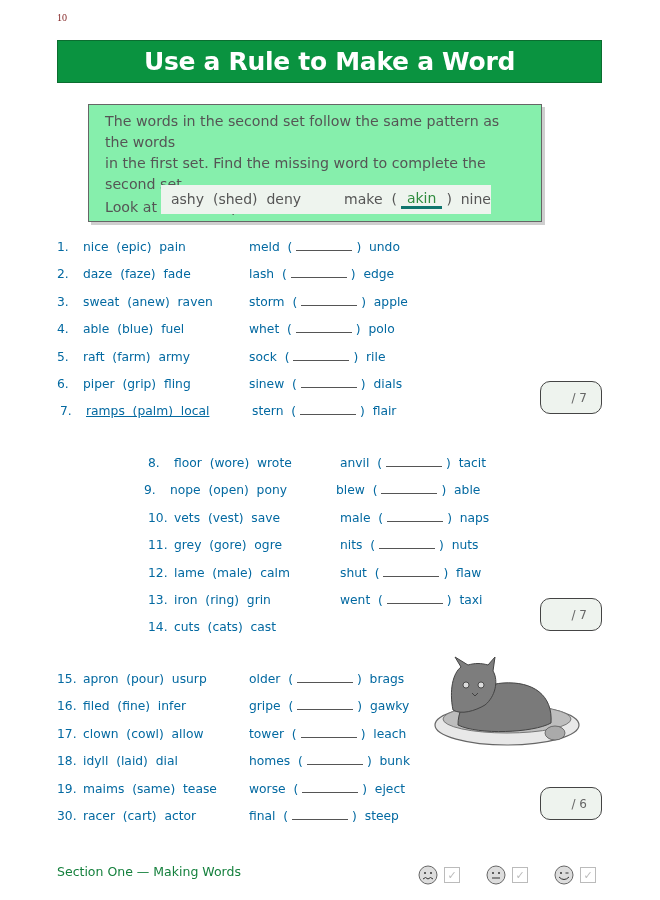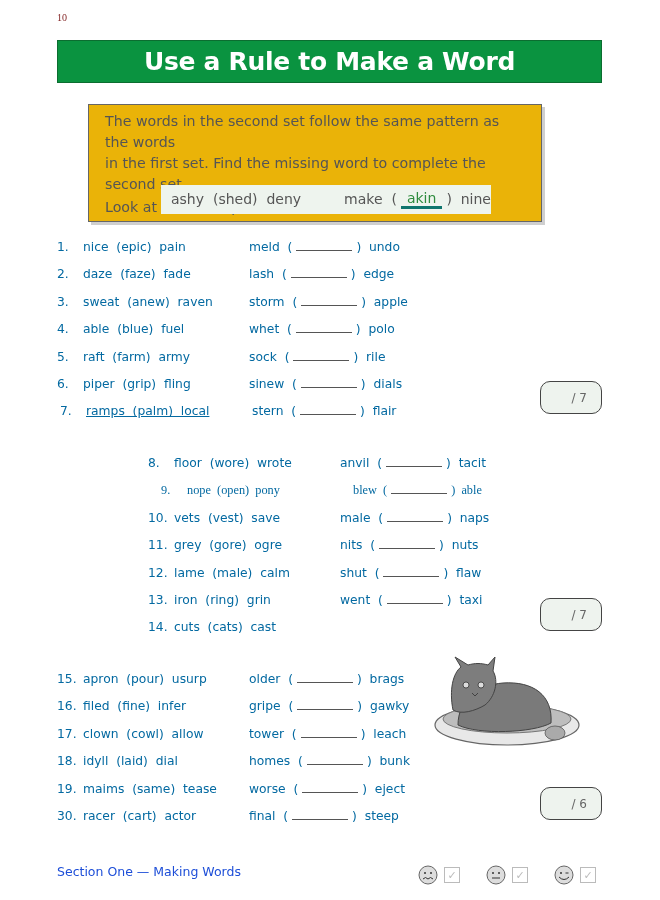--- a/index.html
+++ b/index.html
@@ -10,21 +10,21 @@
   .page-number { position: absolute; left: 57px; top: 12px; font-size: 10px; color: #7f1d1d; font-family: Liberation Serif, serif; }
   .title-bar {
     position: absolute; left: 57px; top: 40px; width: 545px; height: 43px;
     background: #0a9340; border: 1px solid #0b6d30; box-sizing: border-box;
     color: #fff; font-weight: bold; font-size: 25px;
     display: flex; align-items: center; justify-content: center;
     font-family: "DejaVu Sans", sans-serif; letter-spacing: -0.3px;
   }
   .instr-box {
     position: absolute; left: 88px; top: 104px; width: 454px; height: 118px;
-    border: 1px solid #666; box-sizing: border-box; background: #eab308;
+    border: 1px solid #666; box-sizing: border-box; background: #86efac;
     box-shadow: 3px 3px 0 #cfcfcf;
     padding: 6px 16px; font-size: 14.2px; line-height: 21px; color: #555;
   }
   .instr-box p { margin: 0; }
   .instr-box .look { margin-top: 2px; }
   .example-strip {
     position: absolute; left: 72px; top: 80px; width: 330px; height: 29px;
     background: #eef4ee; display: flex; align-items: center;
     font-size: 14px; color: #555;
   }
@@ -35,21 +35,21 @@
   }
   .q { position: absolute; font-size: 12.3px; color: #0369a1; height: 20px; line-height: 20px; white-space: nowrap; }
   .q .num { display: inline-block; width: 26px; }
   .q .set2 { position: absolute; top: 0; }
   .blank { display: inline-block; width: 56px; border-bottom: 1px solid #555; height: 11px; margin: 0 4px; vertical-align: baseline; }
   .score {
     position: absolute; width: 62px; height: 33px; border: 1.5px solid #444;
     border-radius: 10px; background: #eef3ee; box-sizing: border-box;
     font-size: 12px; color: #666; display: flex; align-items: center; justify-content: flex-end; padding-right: 14px;
   }
-  .footer-text { position: absolute; left: 57px; top: 864px; font-size: 12.5px; color: #1d4ed8; }
+  .footer-text { position: absolute; left: 57px; top: 864px; font-size: 12.5px; color: #15803d; }
   .face-group { position: absolute; top: 865px; display: flex; align-items: center; gap: 6px; }
   .face { width: 20px; height: 20px; }
   .check { width: 16px; height: 16px; border: 1px solid #bbb; box-sizing: border-box; display:flex; align-items:center; justify-content:center; color:#bbb; font-size: 11px; }
   .cat { position: absolute; left: 433px; top: 655px; width: 148px; height: 100px; }
 </style>
 </head>
 <body>
 
 <div class="page-number">10</div>
 
@@ -69,21 +69,21 @@
 
 <div id="q-container">
     <div class="q" style="left: 57px; top: 237px; width: 360px;"><span class="num">1.</span><span style="white-space:pre">nice  (epic)  pain</span><span class="set2" style="left:192px"><span style="white-space:pre">meld  (</span><span class="blank"></span><span style="white-space:pre">)  undo</span></span></div>
     <div class="q" style="left: 57px; top: 264.4px; width: 360px;"><span class="num">2.</span><span style="white-space:pre">daze  (faze)  fade</span><span class="set2" style="left:192px"><span style="white-space:pre">lash  (</span><span class="blank"></span><span style="white-space:pre">)  edge</span></span></div>
     <div class="q" style="left: 57px; top: 291.8px; width: 360px;"><span class="num">3.</span><span style="white-space:pre">sweat  (anew)  raven</span><span class="set2" style="left:192px"><span style="white-space:pre">storm  (</span><span class="blank"></span><span style="white-space:pre">)  apple</span></span></div>
     <div class="q" style="left: 57px; top: 319.2px; width: 360px;"><span class="num">4.</span><span style="white-space:pre">able  (blue)  fuel</span><span class="set2" style="left:192px"><span style="white-space:pre">whet  (</span><span class="blank"></span><span style="white-space:pre">)  polo</span></span></div>
     <div class="q" style="left: 57px; top: 346.6px; width: 360px;"><span class="num">5.</span><span style="white-space:pre">raft  (farm)  army</span><span class="set2" style="left:192px"><span style="white-space:pre">sock  (</span><span class="blank"></span><span style="white-space:pre">)  rile</span></span></div>
     <div class="q" style="left: 57px; top: 374px; width: 360px;"><span class="num">6.</span><span style="white-space:pre">piper  (grip)  fling</span><span class="set2" style="left:192px"><span style="white-space:pre">sinew  (</span><span class="blank"></span><span style="white-space:pre">)  dials</span></span></div>
     <div class="q" style="left: 60px; top: 401.4px; width: 360px; text-decoration: underline;"><span class="num">7.</span><span style="white-space:pre">ramps  (palm)  local</span><span class="set2" style="left:192px"><span style="white-space:pre">stern  (</span><span class="blank"></span><span style="white-space:pre">)  flair</span></span></div>
     <div class="q" style="left: 148px; top: 453px; width: 360px;"><span class="num">8.</span><span style="white-space:pre">floor  (wore)  wrote</span><span class="set2" style="left:192px"><span style="white-space:pre">anvil  (</span><span class="blank"></span><span style="white-space:pre">)  tacit</span></span></div>
-    <div class="q" style="left: 161px; top: 480.4px; width: 360px; font-family: Liberation Serif, serif;"><span class="num">9.</span><span style="white-space:pre">nope  (open)  pony</span><span class="set2" style="left:192px"><span style="white-space:pre">blew  (</span><span class="blank"></span><span style="white-space:pre">)  able</span></span></div>
+    <div class="q" style="left: 144px; top: 480.4px; width: 360px;"><span class="num">9.</span><span style="white-space:pre">nope  (open)  pony</span><span class="set2" style="left:192px"><span style="white-space:pre">blew  (</span><span class="blank"></span><span style="white-space:pre">)  able</span></span></div>
     <div class="q" style="left: 148px; top: 507.8px; width: 360px;"><span class="num">10.</span><span style="white-space:pre">vets  (vest)  save</span><span class="set2" style="left:192px"><span style="white-space:pre">male  (</span><span class="blank"></span><span style="white-space:pre">)  naps</span></span></div>
     <div class="q" style="left: 148px; top: 535.2px; width: 360px;"><span class="num">11.</span><span style="white-space:pre">grey  (gore)  ogre</span><span class="set2" style="left:192px"><span style="white-space:pre">nits  (</span><span class="blank"></span><span style="white-space:pre">)  nuts</span></span></div>
     <div class="q" style="left: 148px; top: 562.6px; width: 360px;"><span class="num">12.</span><span style="white-space:pre">lame  (male)  calm</span><span class="set2" style="left:192px"><span style="white-space:pre">shut  (</span><span class="blank"></span><span style="white-space:pre">)  flaw</span></span></div>
     <div class="q" style="left: 148px; top: 590px; width: 360px;"><span class="num">13.</span><span style="white-space:pre">iron  (ring)  grin</span><span class="set2" style="left:192px"><span style="white-space:pre">went  (</span><span class="blank"></span><span style="white-space:pre">)  taxi</span></span></div>
     <div class="q" style="left: 148px; top: 617.4px; width: 360px;"><span class="num">14.</span><span style="white-space:pre">cuts  (cats)  cast</span></div>
     <div class="q" style="left: 57px; top: 669px; width: 360px;"><span class="num">15.</span><span style="white-space:pre">apron  (pour)  usurp</span><span class="set2" style="left:192px"><span style="white-space:pre">older  (</span><span class="blank"></span><span style="white-space:pre">)  brags</span></span></div>
     <div class="q" style="left: 57px; top: 696.4px; width: 360px;"><span class="num">16.</span><span style="white-space:pre">filed  (fine)  infer</span><span class="set2" style="left:192px"><span style="white-space:pre">gripe  (</span><span class="blank"></span><span style="white-space:pre">)  gawky</span></span></div>
     <div class="q" style="left: 57px; top: 723.8px; width: 360px;"><span class="num">17.</span><span style="white-space:pre">clown  (cowl)  allow</span><span class="set2" style="left:192px"><span style="white-space:pre">tower  (</span><span class="blank"></span><span style="white-space:pre">)  leach</span></span></div>
     <div class="q" style="left: 57px; top: 751.2px; width: 360px;"><span class="num">18.</span><span style="white-space:pre">idyll  (laid)  dial</span><span class="set2" style="left:192px"><span style="white-space:pre">homes  (</span><span class="blank"></span><span style="white-space:pre">)  bunk</span></span></div>
     <div class="q" style="left: 57px; top: 778.6px; width: 360px;"><span class="num">19.</span><span style="white-space:pre">maims  (same)  tease</span><span class="set2" style="left:192px"><span style="white-space:pre">worse  (</span><span class="blank"></span><span style="white-space:pre">)  eject</span></span></div>

